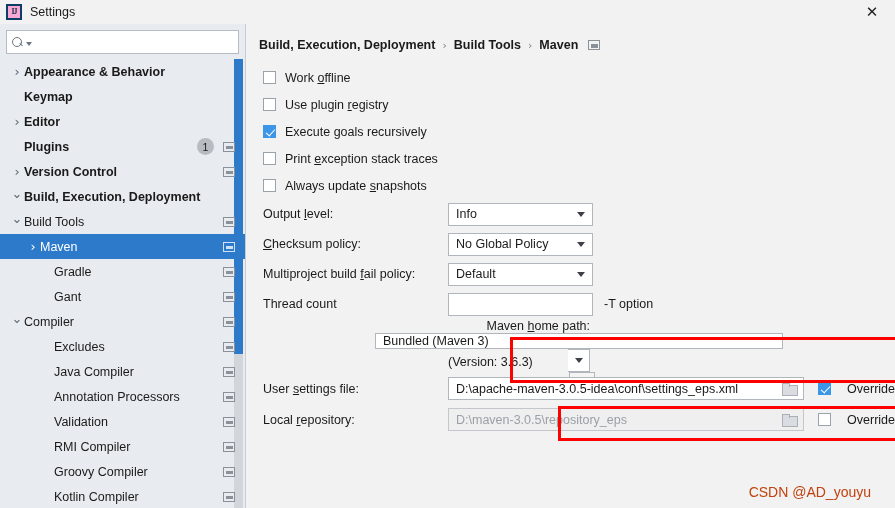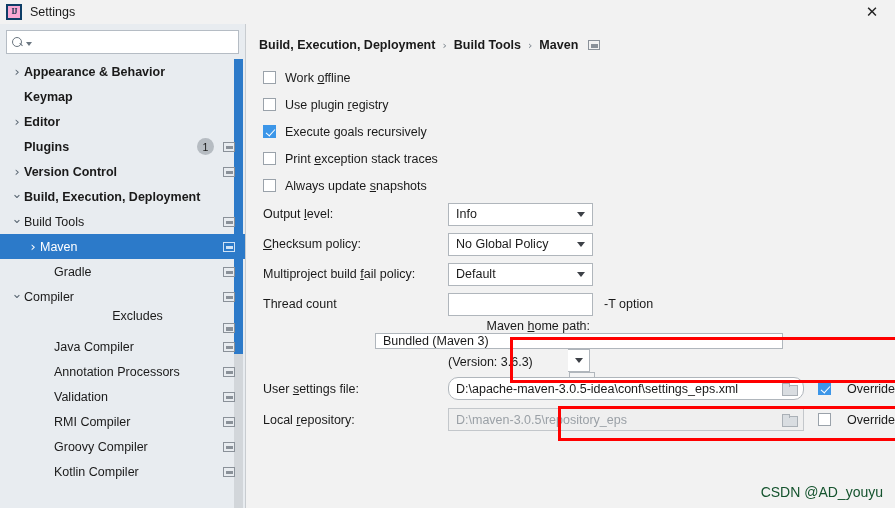--- a/index.html
+++ b/index.html
@@ -396,24 +396,24 @@
     margin-left: 6px;
     flex-shrink: 0;
     font-size: 12px;
     letter-spacing: 1px;
     color: #3d4147;
     line-height: 14px;
   }
 
   .watermark {
     position: absolute;
-    right: 12px;
+    right: 24px;
     bottom: 8px;
     font-size: 14px;
-    color: #14532d;
+    color: #c2410c;
     font-family: "Liberation Sans", sans-serif;
   }
 </style>
 </head>
 <body>
 
 <div id="app">
 
   <div class="titlebar">
     <div class="ij-icon">IJ</div>
@@ -469,26 +469,31 @@
           <div class="tree-row sel" style="padding-left: 26px;">
             <span class="chev" style="font-size: 13px;">›</span>
             <span class="tree-label">Maven</span>
             <span class="win-icon"></span>
           </div>
           <div class="tree-row" style="padding-left: 40px;">
             <span class="chev"></span>
             <span class="tree-label">Gradle</span>
             <span class="win-icon"></span>
           </div>
+          <div class="tree-row" style="padding-left: 40px;">
+            <span class="chev"></span>
+            <span class="tree-label">Gant</span>
+            <span class="win-icon"></span>
+          </div>
           <div class="tree-row" style="padding-left: 10px;">
             <span class="chev" style="font-size: 13px; position: relative; top: -3px;">⌄</span>
             <span class="tree-label">Compiler</span>
             <span class="win-icon"></span>
           </div>
-          <div class="tree-row" style="padding-left: 40px; flex-direction: column;">
+          <div class="tree-row" style="padding-left: 40px;">
             <span class="chev"></span>
             <span class="tree-label">Excludes</span>
             <span class="win-icon"></span>
           </div>
           <div class="tree-row" style="padding-left: 40px;">
             <span class="chev"></span>
             <span class="tree-label">Java Compiler</span>
             <span class="win-icon"></span>
           </div>
           <div class="tree-row" style="padding-left: 40px;">
@@ -601,21 +606,21 @@
         </div>
         <div class="dots-btn">...</div>
       </div>
 
       <div class="version-note">(Version: 3.6.3)</div>
 
       <div class="frow" style="height:31px;">
         <div class="flabel">
           <span>User </span><u>s</u><span>ettings file:</span>
         </div>
-        <div class="path-field" style="width:404px;border-radius:10px;">
+        <div class="path-field" style="width:404px;">
           <span>D:\apache-maven-3.0.5-idea\conf\settings_eps.xml</span>
           <span class="folder"></span>
         </div>
         <div class="ov-row">
           <span class="cb on"></span>
           <span class="ov-label">Override</span>
         </div>
       </div>
 
       <div class="frow" style="height:31px;">

